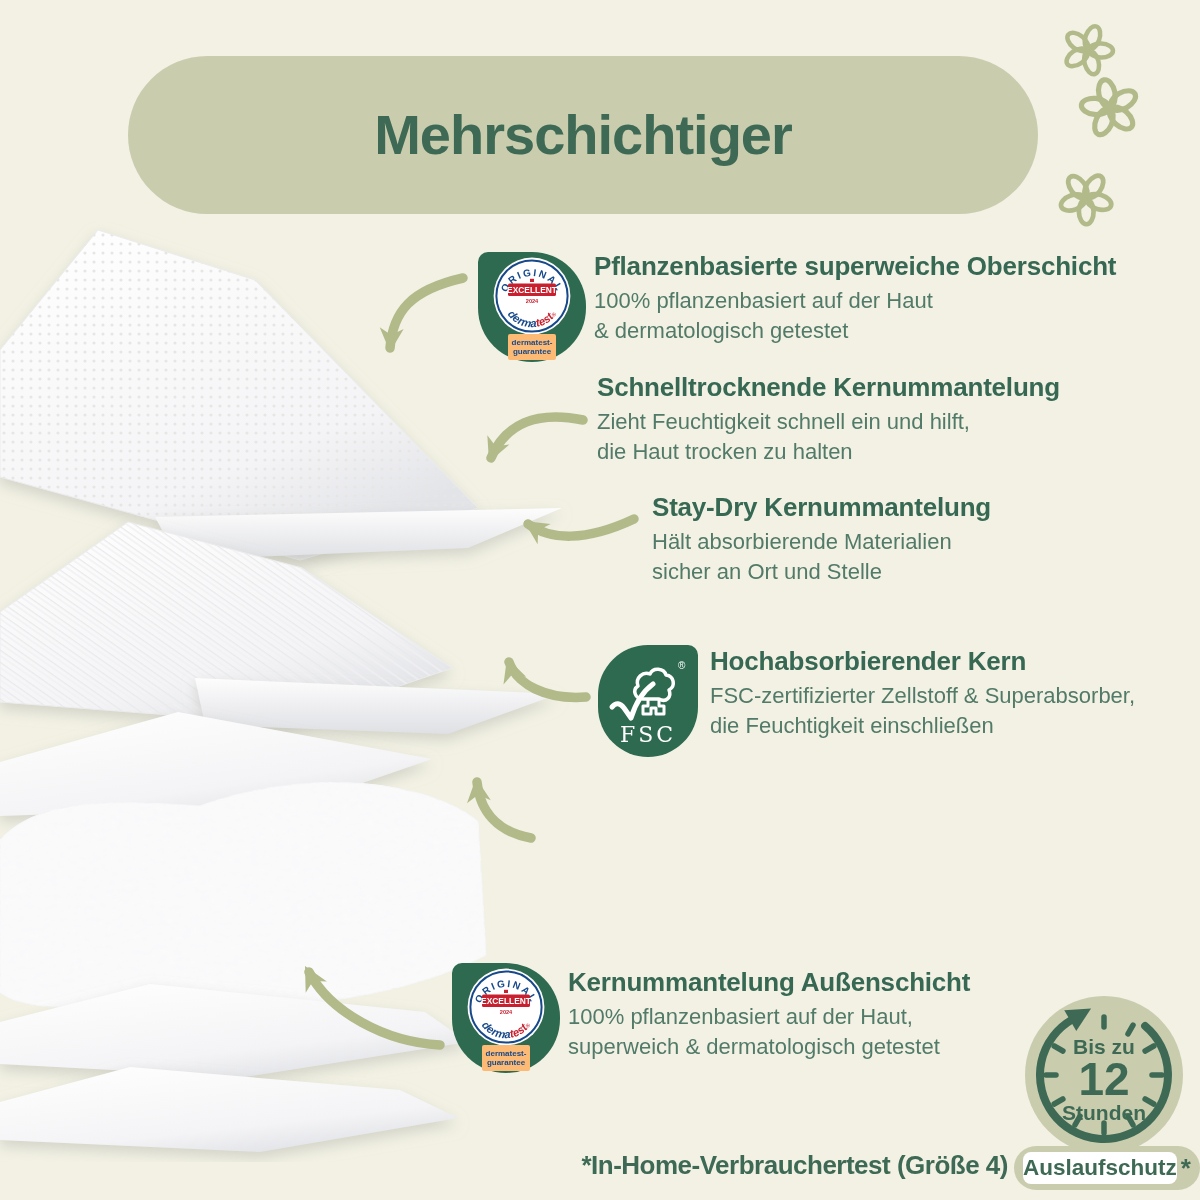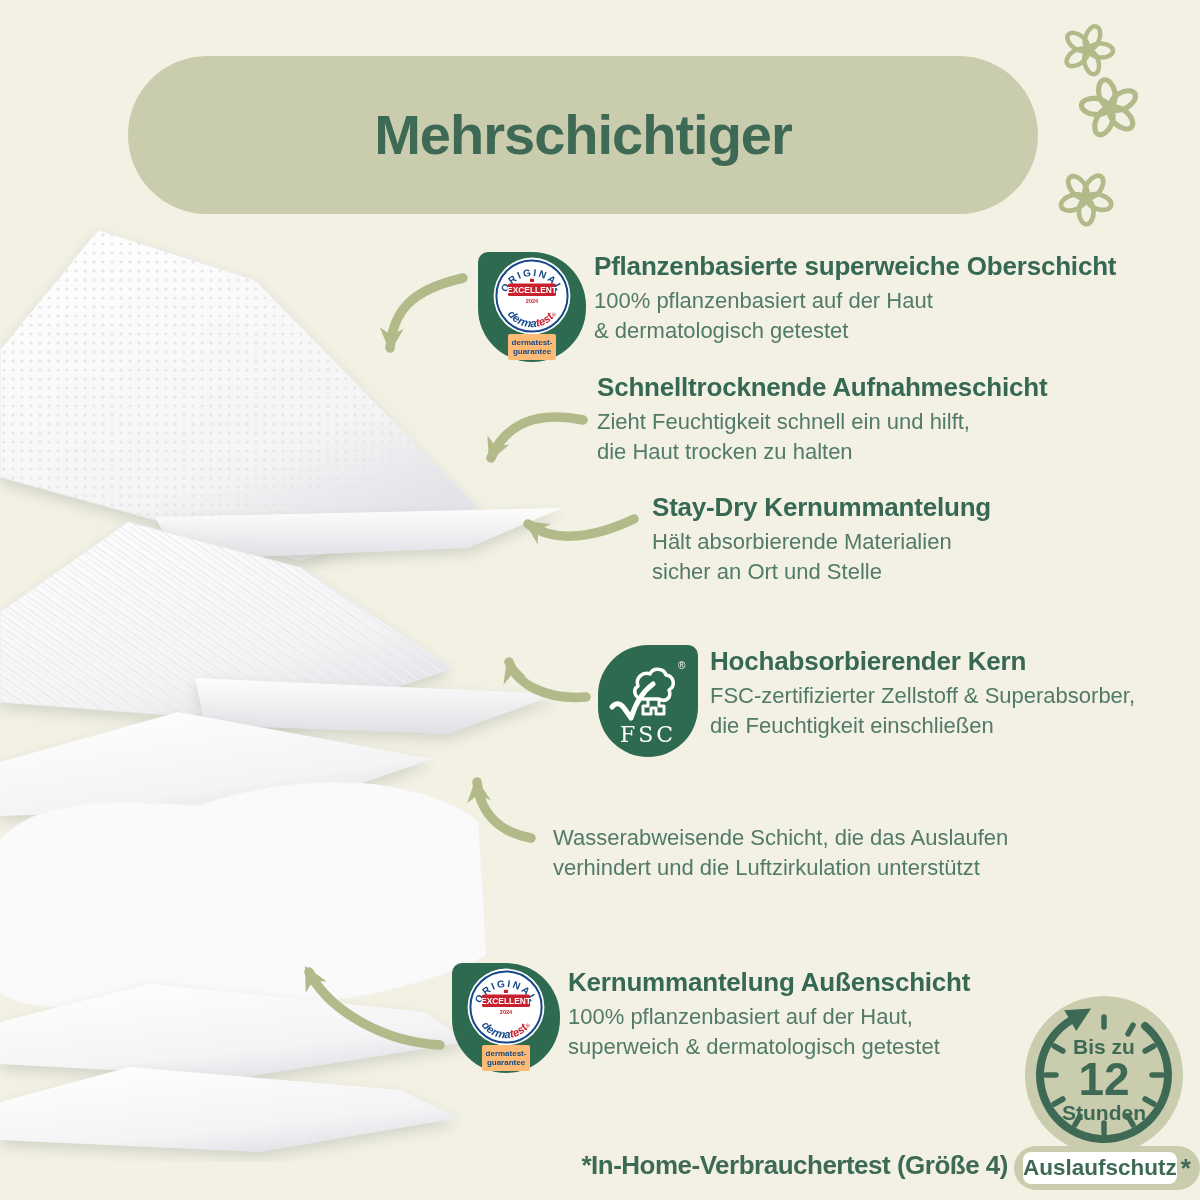--- a/index.html
+++ b/index.html
@@ -166,21 +166,21 @@
       <div>guarantee</div>
     </div>
   </div>
   <div class="anno" style="left:594px;top:250px;">
     <h3>Pflanzenbasierte superweiche Oberschicht</h3>
     <p>100% pflanzenbasiert auf der Haut
 &amp; dermatologisch getestet</p>
   </div>
 
   <div class="anno" style="left:597px;top:371px;">
-    <h3>Schnelltrocknende Aufnahmeschicht</h3>
+    <h3>Schnelltrocknende Kernummantelung</h3>
     <p>Zieht Feuchtigkeit schnell ein und hilft,
 die Haut trocken zu halten</p>
   </div>
 
   <div class="anno" style="left:652px;top:491px;">
     <h3>Stay-Dry Kernummantelung</h3>
     <p>Hält absorbierende Materialien
 sicher an Ort und Stelle</p>
   </div>
 
@@ -193,22 +193,20 @@
       <text x="50" y="97" text-anchor="middle" class="serif" font-size="22" letter-spacing="3" fill="#ffffff">FSC</text>
     </svg>
   </div>
   <div class="anno" style="left:710px;top:645px;">
     <h3>Hochabsorbierender Kern</h3>
     <p>FSC-zertifizierter Zellstoff &amp; Superabsorber,
 die Feuchtigkeit einschließen</p>
   </div>
 
   <div class="anno" style="left:553px;top:819px;">
-    <p>Wasserabweisende Schicht, die das Auslaufen
-verhindert und die Luftzirkulation unterstützt</p>
   </div>
 
   <div class="abs derm" style="left:452px;top:963px;">
     <div class="derm-circle">
       <svg width="80" height="80" viewBox="0 0 100 100">
         <circle cx="50" cy="50" r="48" fill="#ffffff"></circle>
         <circle cx="50" cy="50" r="44.5" fill="none" stroke="#17498A" stroke-width="2.5"></circle>
         <defs>
           <path id="arcTopB" d="M15,60 A35,35 0 1 1 85,60"></path>
           <path id="arcBotB" d="M13,52 A37,37 0 0 0 87,52"></path>

